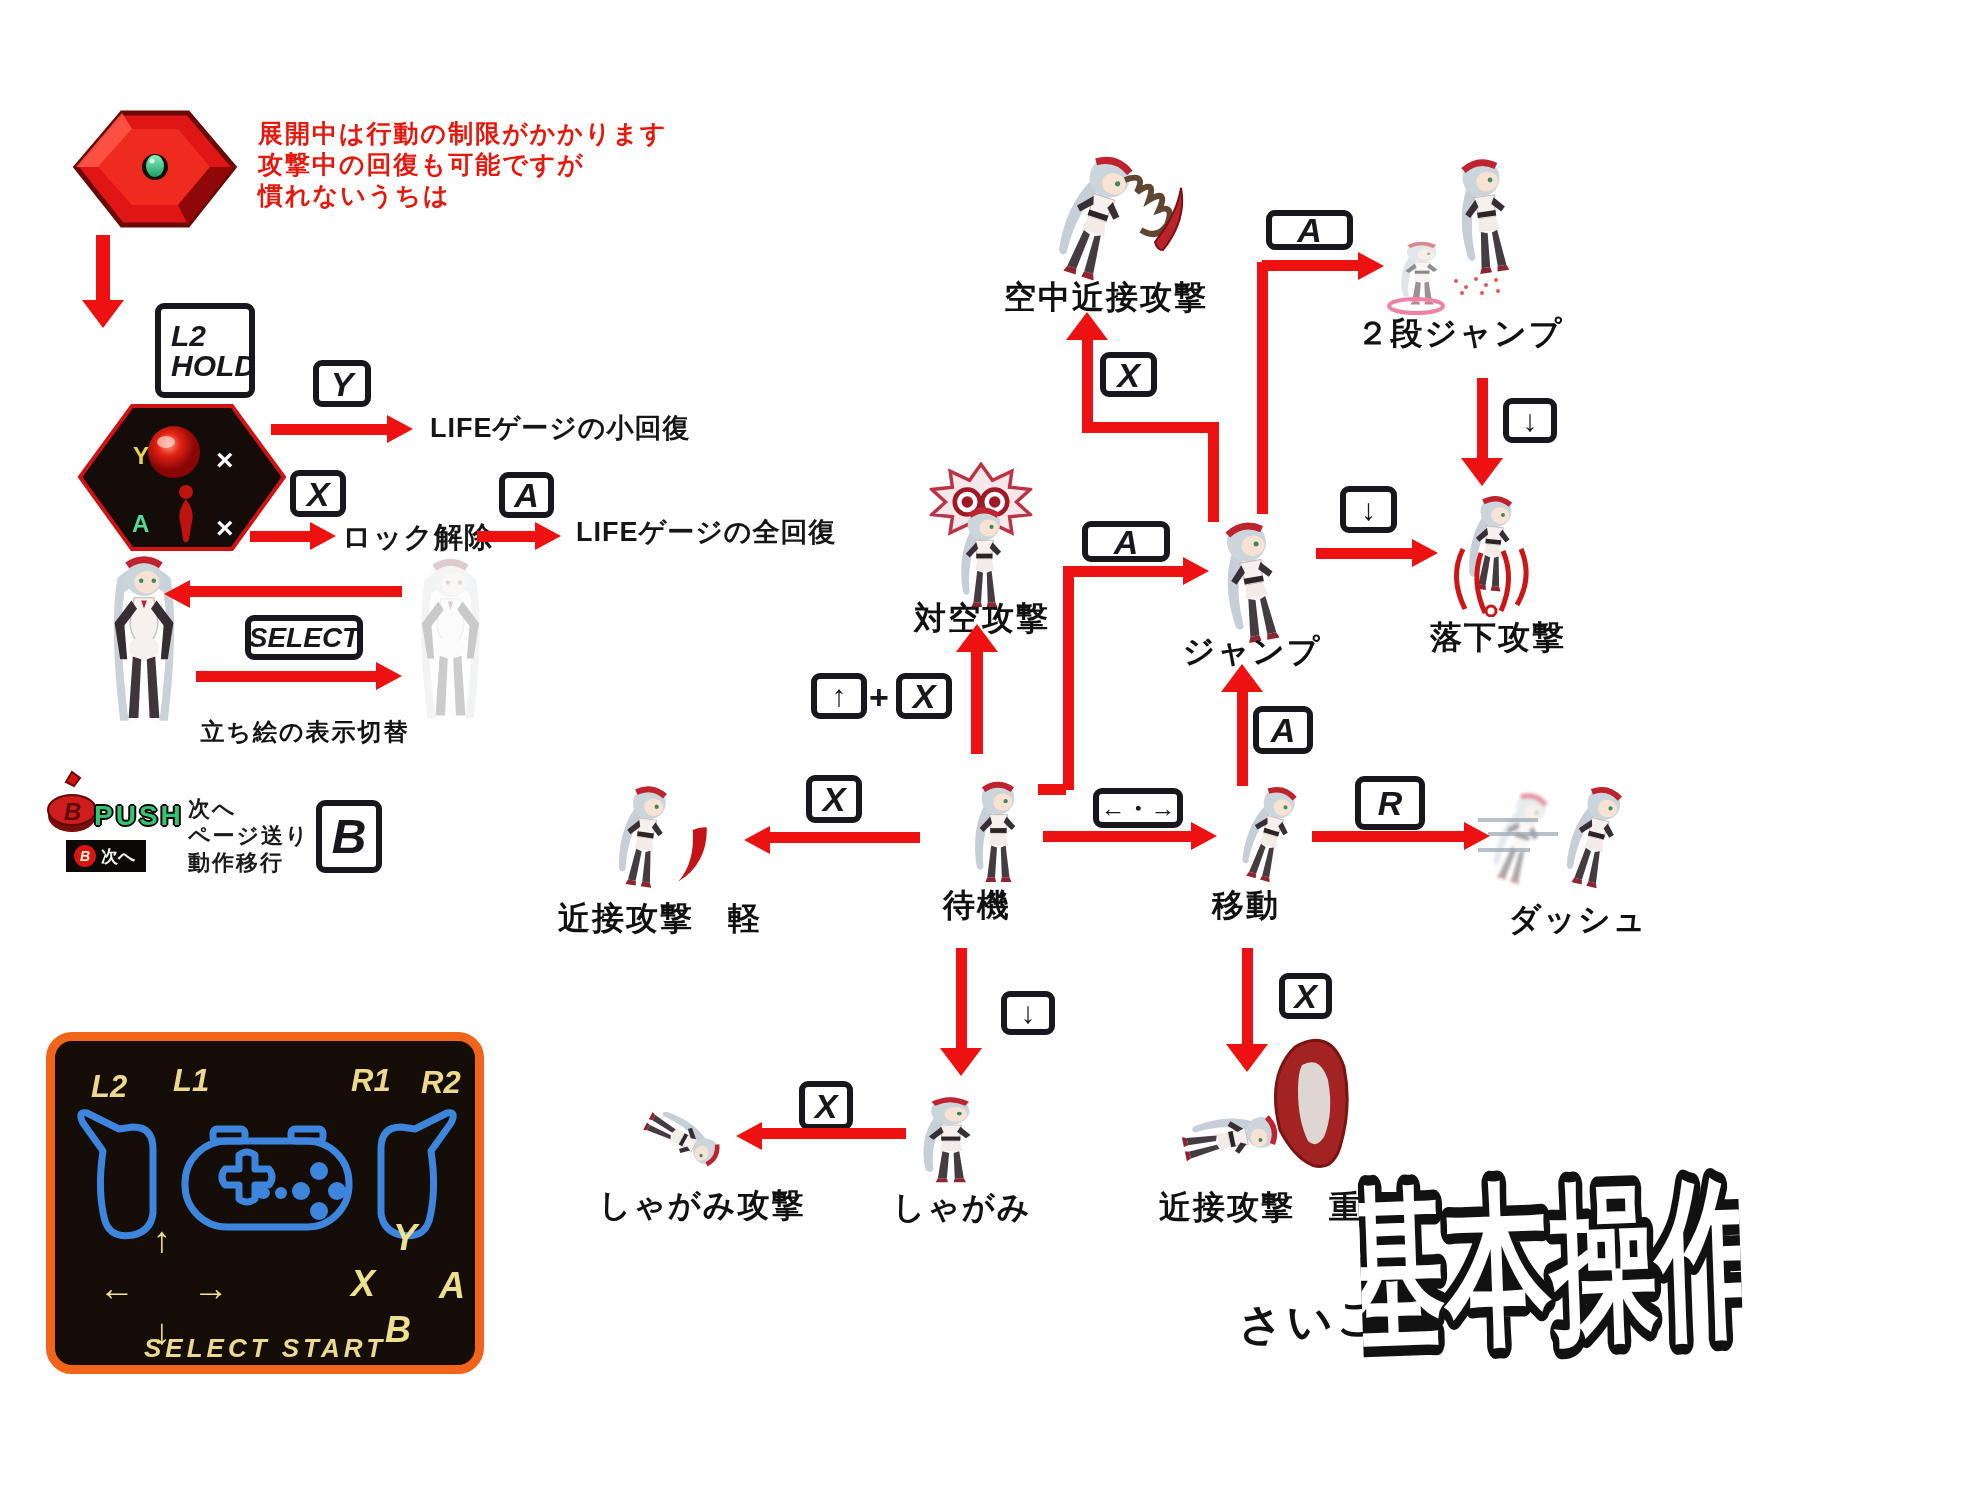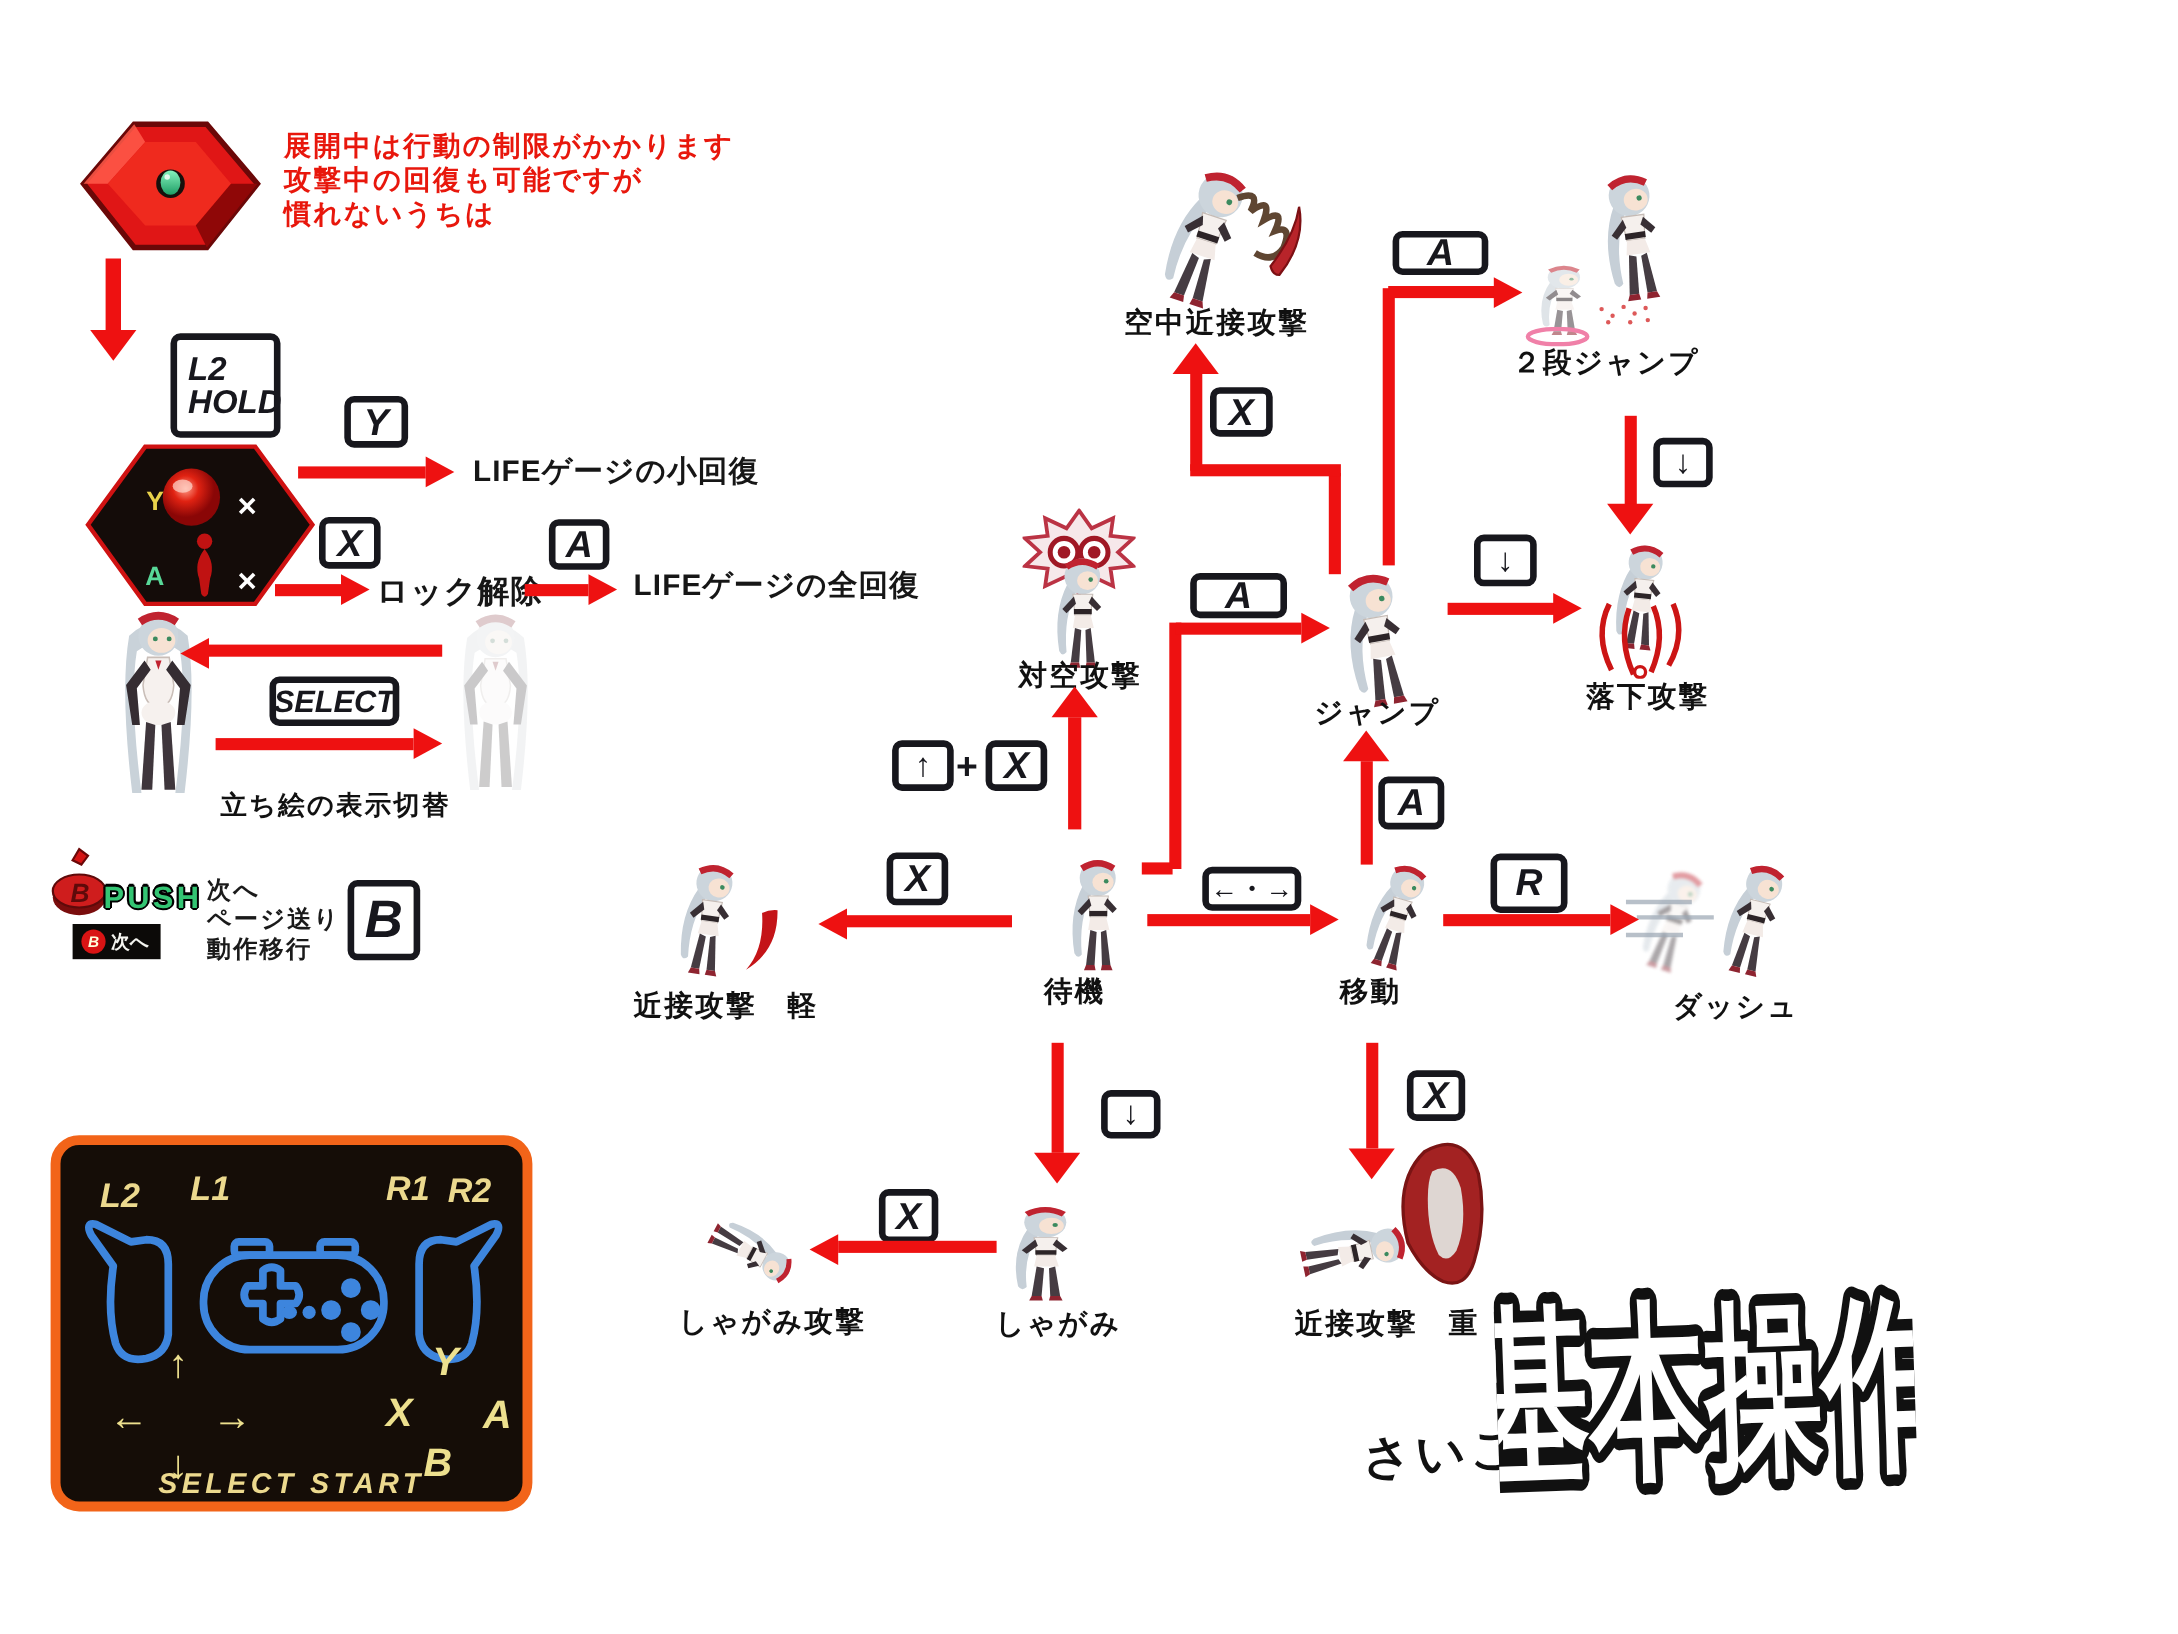--- a/index.html
+++ b/index.html
@@ -4,21 +4,21 @@
 <style>
   html,body{margin:0;padding:0;background:#ffffff;}
   #stage{position:relative;width:1980px;height:1485px;background:#ffffff;overflow:hidden;
          font-family:"Liberation Sans","DejaVu Sans",sans-serif;}
   .abs{position:absolute;}
   .btn{position:absolute;background:#fff;border:6px solid #17171d;border-radius:9px;
        display:flex;align-items:center;justify-content:center;font-weight:bold;font-style:italic;
        font-size:34px;color:#17171d;box-sizing:border-box;line-height:1;}
   .btn.small-glyph{font-size:30px;font-style:normal;}
   .lbl{position:absolute;font-weight:bold;color:#111;white-space:nowrap;transform:translateX(-50%);
-       font-size:26px;letter-spacing:2px;}
+       font-size:32px;letter-spacing:2px;}
   .line{position:absolute;background:#ee1111;}
   .head-r{position:absolute;width:0;height:0;border-top:14px solid transparent;border-bottom:14px solid transparent;border-left:26px solid #ee1111;}
   .head-l{position:absolute;width:0;height:0;border-top:14px solid transparent;border-bottom:14px solid transparent;border-right:26px solid #ee1111;}
   .head-u{position:absolute;width:0;height:0;border-left:21px solid transparent;border-right:21px solid transparent;border-bottom:28px solid #ee1111;}
   .head-d{position:absolute;width:0;height:0;border-left:21px solid transparent;border-right:21px solid transparent;border-top:28px solid #ee1111;}
   .note{position:absolute;left:258px;top:118px;color:#e8170c;font-weight:bold;font-size:25px;line-height:31px;letter-spacing:2px;}
   .resulttext{position:absolute;font-weight:bold;color:#161616;font-size:27px;white-space:nowrap;letter-spacing:1px;}
   .fade{opacity:.25;filter:grayscale(.5);}
   .ctrl-lbl{position:absolute;color:#ecd98e;font-weight:bold;font-style:italic;font-size:31px;}
   .ctrl-glyph{position:absolute;color:#ede08e;font-weight:bold;font-size:36px;}
@@ -174,21 +174,21 @@
     <div>次へ</div>
     <div>ページ送り</div>
     <div>動作移行</div>
   </div>
   <div class="btn" style="left:316px;top:800px;width:66px;height:73px;font-size:48px">B</div>
 
   <div id="controller">
     <span class="ctrl-lbl" style="left:36px;top:28px">L2</span>
     <span class="ctrl-lbl" style="left:118px;top:22px">L1</span>
     <span class="ctrl-lbl" style="left:296px;top:22px">R1</span>
-    <span class="ctrl-lbl" style="left:352px;top:24px">R2</span>
+    <span class="ctrl-lbl" style="left:366px;top:24px">R2</span>
     <svg class="abs" style="left:12px;top:60px" width="400" height="165" viewBox="0 0 400 165">
       <g stroke="#3d85dd" stroke-width="7" fill="none" stroke-linejoin="round" stroke-linecap="round">
         <path d="M52 28 L20 12 Q10 10 16 22 L36 50 Q30 90 38 120 Q44 138 66 134 Q84 130 86 112 L86 48 Q86 26 66 26 Z"></path>
         <path d="M348 28 L380 12 Q390 10 384 22 L364 50 Q370 90 362 120 Q356 138 334 134 Q316 130 314 112 L314 48 Q314 26 334 26 Z"></path>
         <rect x="118" y="40" width="164" height="86" rx="42"></rect>
         <rect x="146" y="28" width="32" height="12" rx="4"></rect>
         <rect x="224" y="28" width="32" height="12" rx="4"></rect>
         <path d="M158 68 L172 68 L172 54 Q180 48 188 54 L188 68 L202 68 Q208 76 202 84 L188 84 L188 98 Q180 104 172 98 L172 84 L158 84 Q152 76 158 68 Z"></path>
       </g>
       <g fill="#3d85dd">

